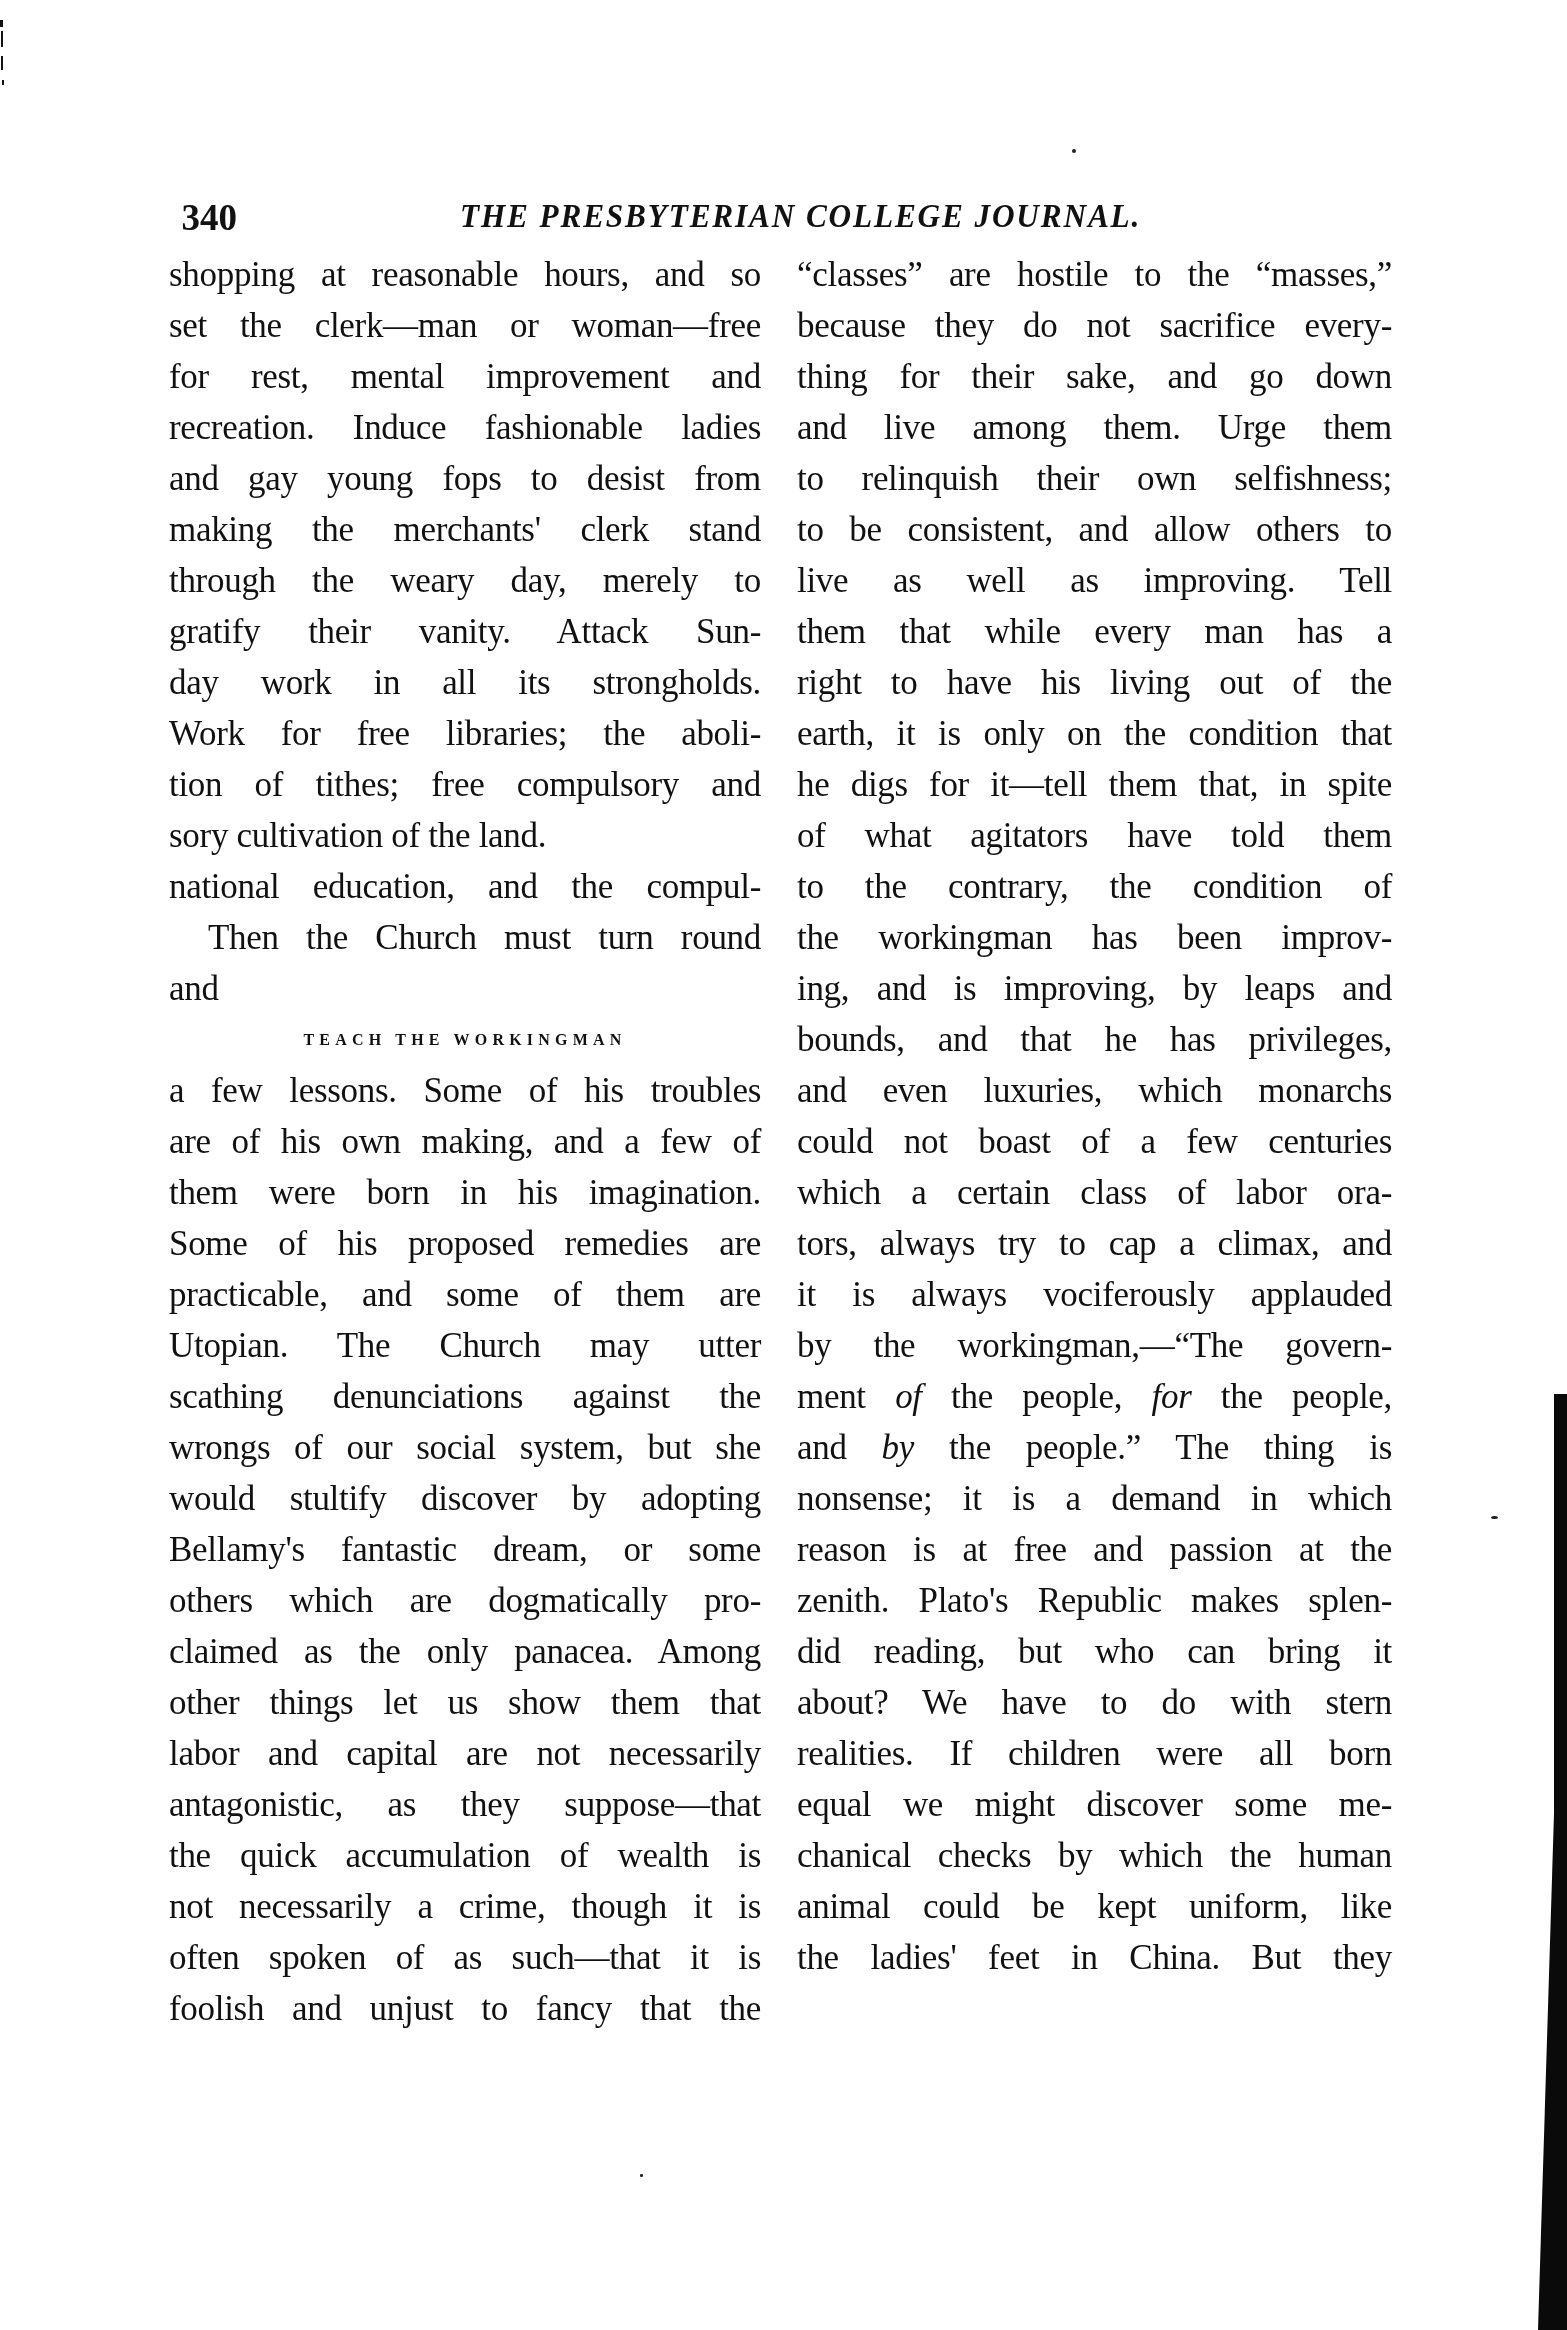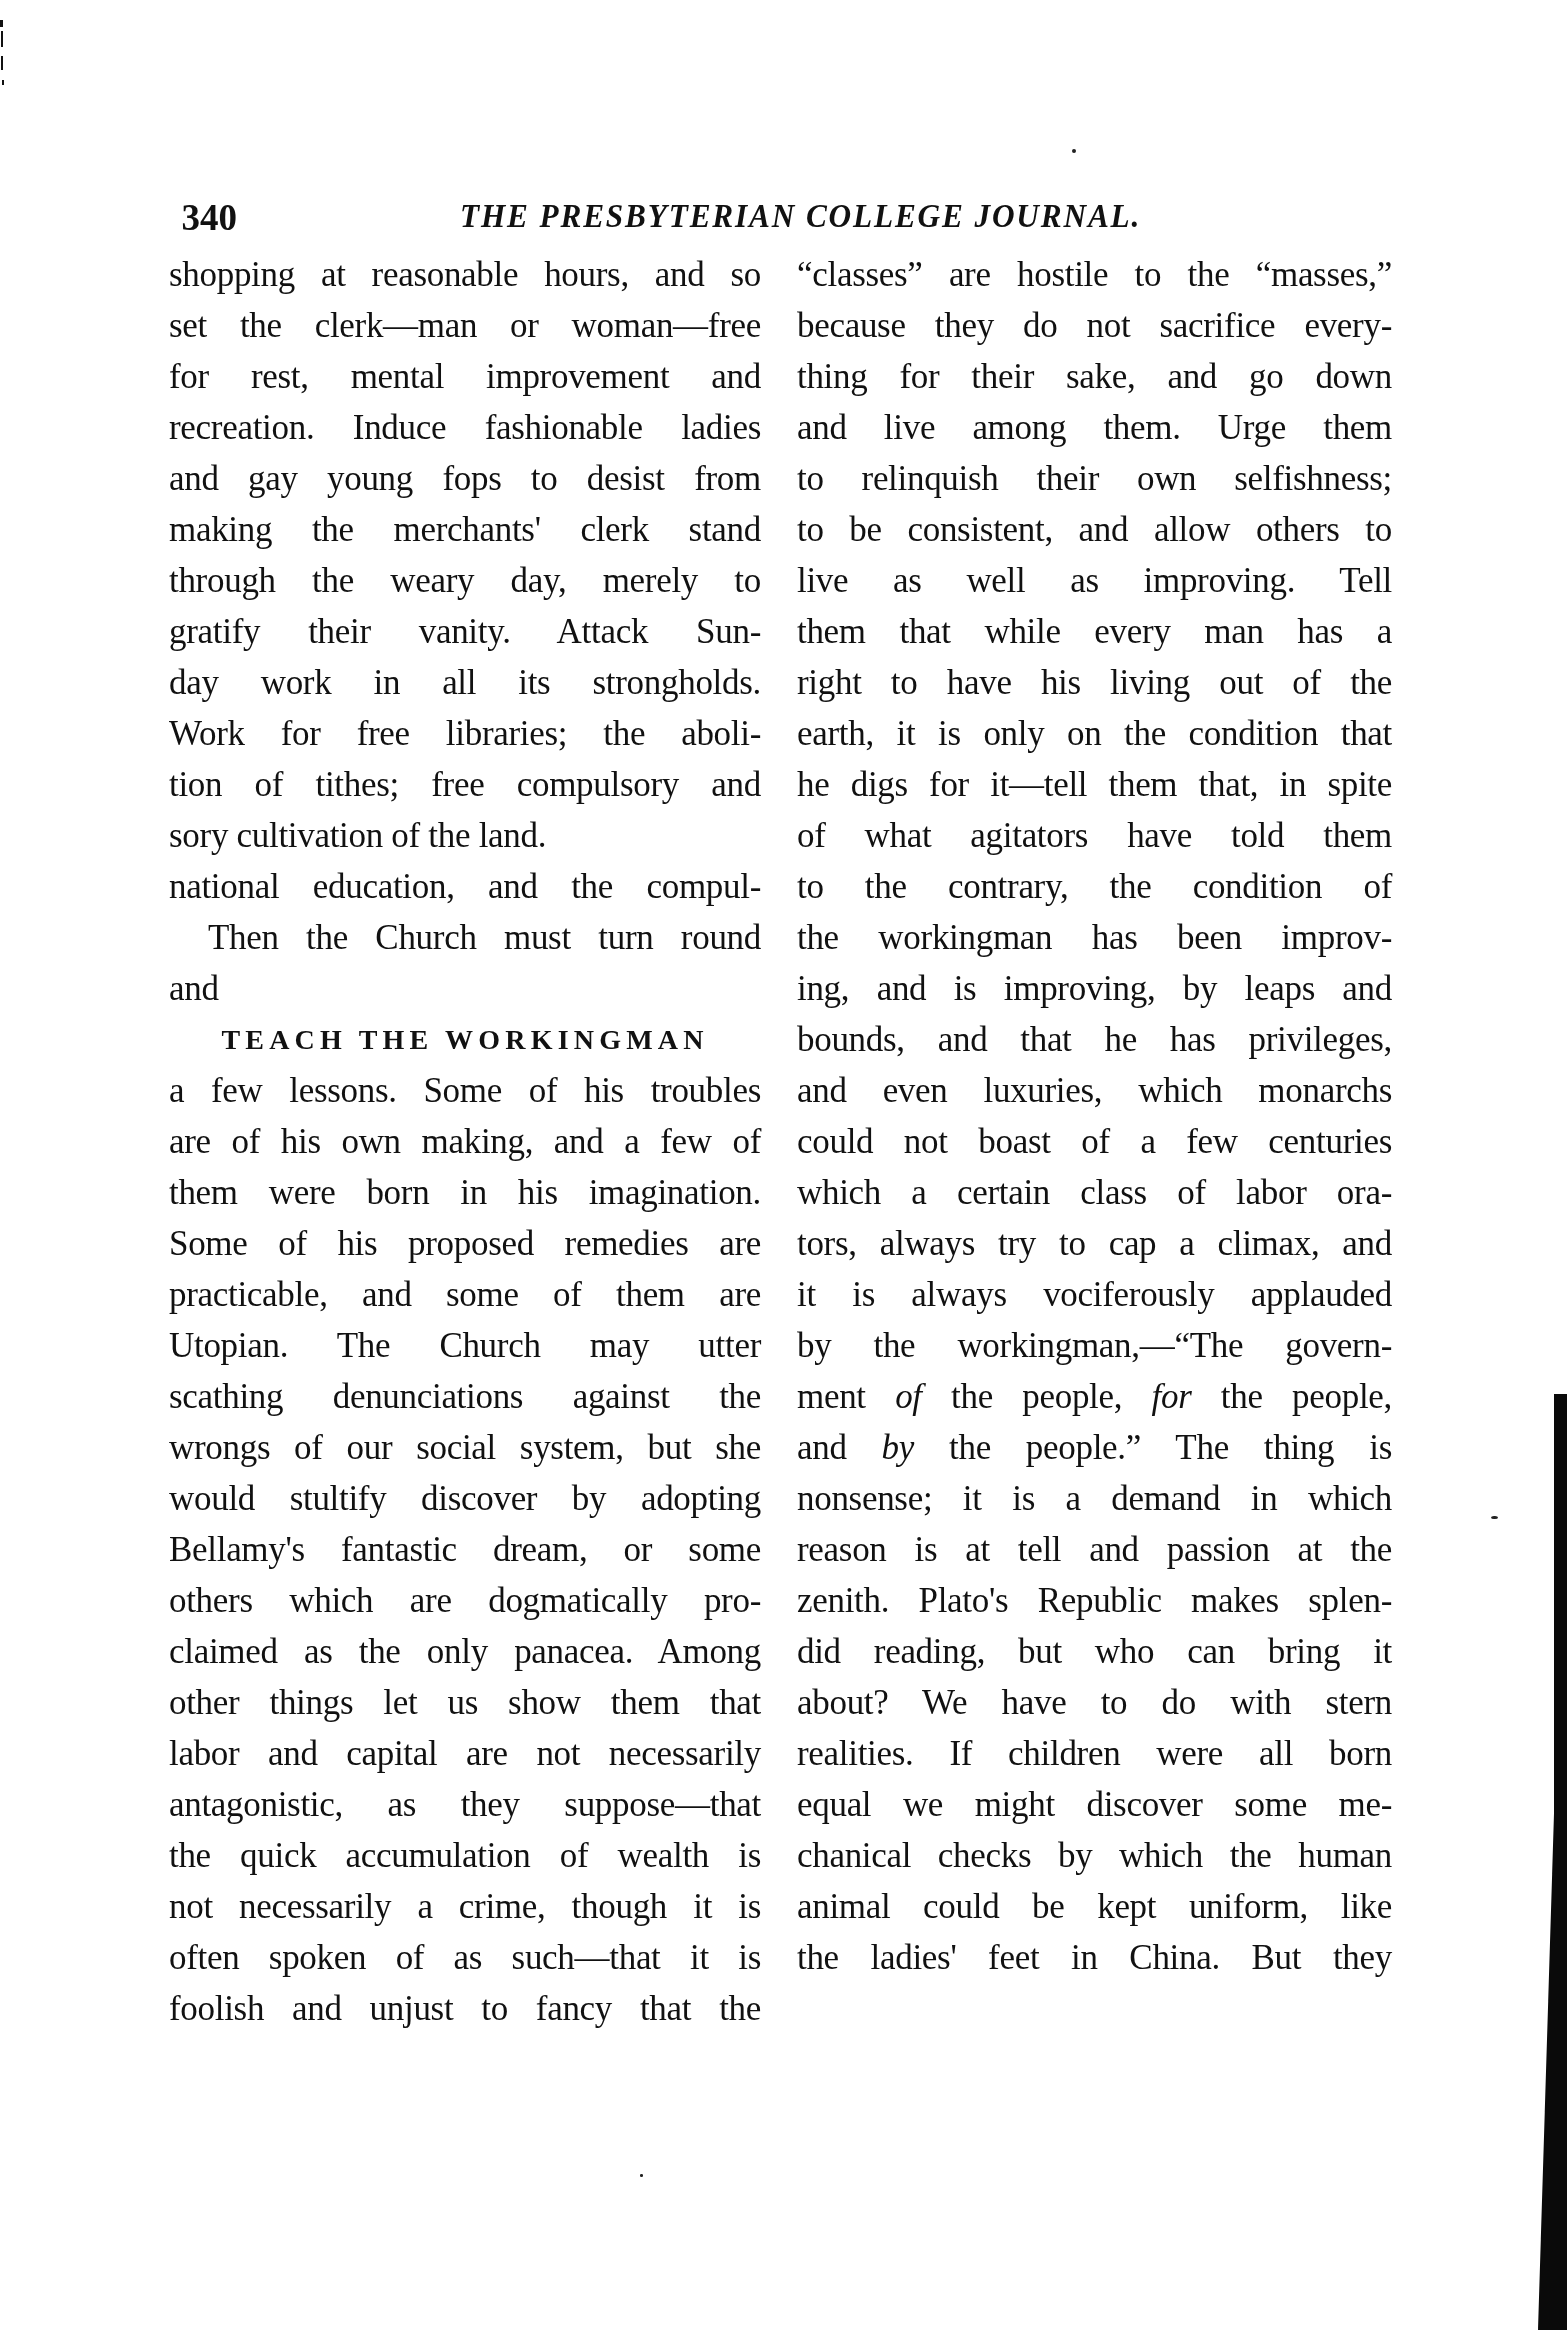--- a/index.html
+++ b/index.html
@@ -9,21 +9,21 @@
   .running-head { position:absolute; top:196px; left:171px; width:968px; height:46px; }
   .page-number { position:absolute; left:10.5px; top:0; font-size:37px; font-weight:bold; }
   .journal-title { position:absolute; left:289px; top:1.3px; font-size:34px; font-style:italic; font-weight:bold;
                    letter-spacing:2px; transform:scaleX(0.92); transform-origin:left; white-space:nowrap; }
   .column { position:absolute; top:249px; width:592px; }
   .col-left { left:169px; }
   .col-right { left:797px; width:595px; }
   .line { height:51px; line-height:51px; font-size:35px; white-space:nowrap;
           text-align:justify; text-align-last:justify; overflow:visible; letter-spacing:-0.3px; }
   .line.indent { padding-left:39px; }
-  .line.heading { text-align:left; text-align-last:center; font-size:28px; letter-spacing:5.2px; font-weight:bold; }
+  .line.heading { text-align:left; text-align-last:center; font-size:16px; letter-spacing:5.2px; font-weight:bold; }
   .line.short { text-align-last:left; }
   .it { font-style:italic; }
   .edge-mark { position:absolute; background:#111; }
   .wedge { position:absolute; right:0; top:1394px; width:0; height:0;
            border-bottom:936px solid #0a0a0a; border-left:29px solid transparent; }
   .wedge-fill { position:absolute; right:0; top:1394px; width:13px; height:936px; background:#0a0a0a; }
   .speck { position:absolute; width:3.9px; height:3.9px; background:#222; border-radius:50%; }
 </style>
 </head>
 <body>
@@ -100,21 +100,21 @@
       <div class="line">bounds, and that he has privileges,</div>
       <div class="line">and even luxuries, which monarchs</div>
       <div class="line">could not boast of a few centuries</div>
       <div class="line">which a certain class of labor ora-</div>
       <div class="line">tors, always try to cap a climax, and</div>
       <div class="line">it is always vociferously applauded</div>
       <div class="line">by the workingman,—“The govern-</div>
       <div class="line">ment <span class="it">of</span> the people, <span class="it">for</span> the people,</div>
       <div class="line">and <span class="it">by</span> the people.” The thing is</div>
       <div class="line">nonsense; it is a demand in which</div>
-      <div class="line">reason is at tell and passion at the</div>
+      <div class="line">reason is at free and passion at the</div>
       <div class="line">zenith. Plato's Republic makes splen-</div>
       <div class="line">did reading, but who can bring it</div>
       <div class="line">about? We have to do with stern</div>
       <div class="line">realities. If children were all born</div>
       <div class="line">equal we might discover some me-</div>
       <div class="line">chanical checks by which the human</div>
       <div class="line">animal could be kept uniform, like</div>
       <div class="line">the ladies' feet in China. But they</div>
     </div>
 

